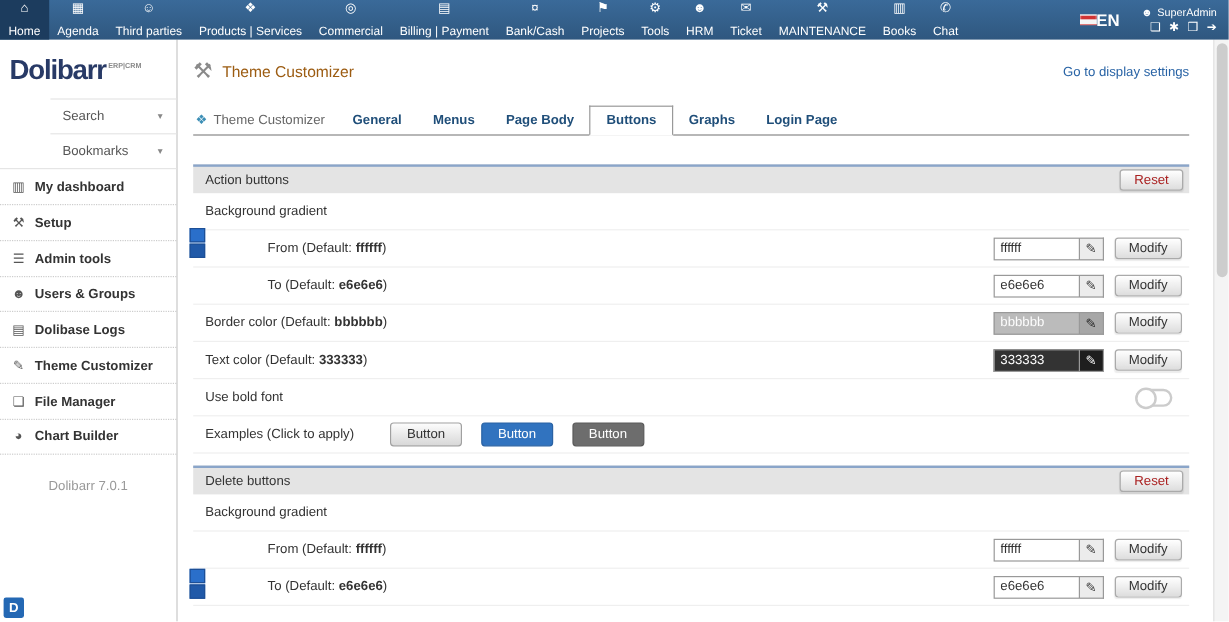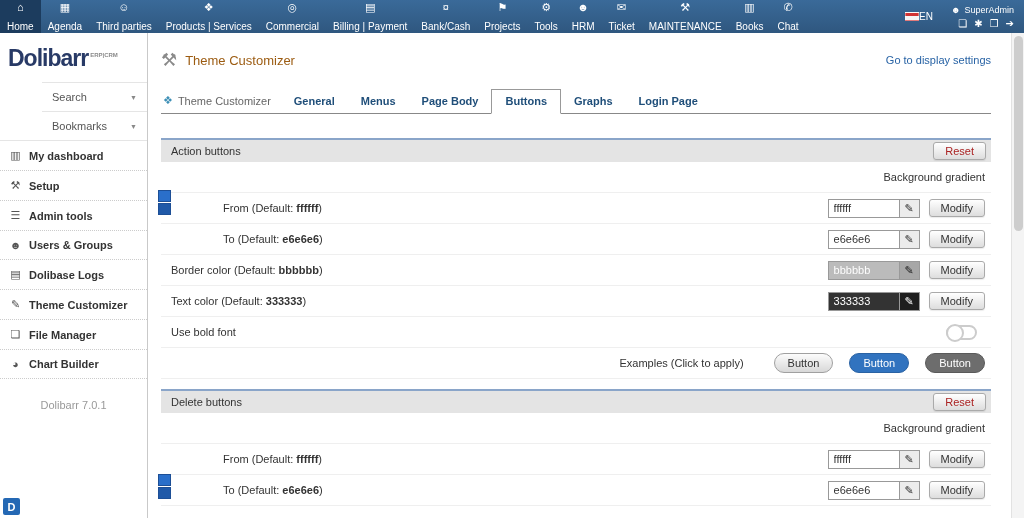--- a/index.html
+++ b/index.html
@@ -8,21 +8,21 @@
 
   
   .topbar { position:absolute; top:0; left:0; width:1024px; height:33px;
             background:linear-gradient(#3a6a99,#2f577f); display:flex; align-items:stretch; color:#fff; z-index:9; }
   .tb-item { display:flex; flex-direction:column; align-items:center; justify-content:center;
              padding:0 7px; font-size:10px; cursor:pointer; white-space:nowrap; }
   .tb-item.active { background:#1c3c5e; }
   .tb-icon { font-size:11px; line-height:12px; height:12px; }
   .tb-label { margin-top:8px; }
   .tb-spacer { flex:1; }
-  .tb-lang { display:flex; align-items:center; gap:0; padding:0 8px; font-size:10px; cursor:pointer; }
+  .tb-lang { display:flex; align-items:center; gap:0; padding:0 8px; font-size:14px; cursor:pointer;font-weight:bold; }
   .flag { width:14px; height:9px; background:linear-gradient(180deg,#d03333 50%,#f5f5f5 50%); border:1px solid rgba(255,255,255,.35); }
   .tb-user { display:flex; flex-direction:column; align-items:flex-end; justify-content:center; padding:0 10px; font-size:9px; gap:3px; }
   .tb-user-row { display:flex; align-items:center; gap:4px; cursor:pointer; }
   .tb-user-icons { display:flex; gap:7px; font-size:10px; }
   .tb-user-icons span { cursor:pointer; }
 
   
   .sidebar { position:absolute; top:33px; left:0; width:148px; bottom:0; background:#fff; border-right:1px solid #c9c9c9; }
   .logo { padding:12px 8px 10px; font-weight:bold; font-size:23px; color:#283a66; letter-spacing:-1px; }
   .logo sup { font-size:6px; color:#8a8a8a; margin-left:2px; letter-spacing:0; font-weight:bold; vertical-align:super; }
@@ -50,31 +50,31 @@
   .tab { color:#1f4e79; font-weight:bold; padding:5px 13px 6px; text-decoration:none; cursor:pointer; }
   .tab.active { background:#fff; border:1px solid #999; border-bottom:1px solid #fff; margin-bottom:-1px; }
 
   .section { margin-top:24px; }
   .section.second { margin-top:10px; }
   .section-head { display:flex; align-items:center; background:#e4e4e4; border-top:2px solid #8aa5c9;
                   height:24px; padding:0 5px 0 10px; color:#333; }
   .btn { font-size:11px; padding:2px 11px; background:linear-gradient(#fff,#ddd); border:1px solid #aaa;
          border-radius:3px; color:#333; cursor:pointer; box-shadow:0 1px 1px rgba(0,0,0,.08); font-family:inherit; }
   .reset { margin-left:auto; color:#a22; }
-  .row { display:flex; align-items:center; height:31px; border-bottom:1px solid #efefef; padding:0 6px 0 10px;justify-content:flex-end; }
+  .row { display:flex; align-items:center; height:31px; border-bottom:1px solid #efefef; padding:0 6px 0 10px; }
   .row.indent { padding-left:62px; }
   .lbl b { font-weight:bold; }
   .ctrl { margin-left:auto; display:flex; align-items:center; }
   .color-input { width:72px; height:19px; border:1px solid #999; padding:1px 5px; font-size:11px; font-family:inherit; }
   .picker { width:20px; height:19px; border:1px solid #999; border-left:none; background:#ececec; font-size:11px;
             display:flex; align-items:center; justify-content:center; cursor:pointer; padding:0; }
   .modify { margin-left:9px; min-width:52px; }
   .toggle { width:31px; height:15px; border:2px solid #ccc; border-radius:9px; position:relative; cursor:pointer; margin-right:8px; }
   .knob { position:absolute; left:-2px; top:-3px; width:18px; height:18px; border:2px solid #ccc; border-radius:50%; background:#fff; }
-  .ex-btn { font-size:11px; padding:3px 13px; border-radius:10px; cursor:pointer; border:1px solid transparent; margin-left:16px; font-family:inherit; }
+  .ex-btn { font-size:11px; padding:3px 13px; border-radius:3px; cursor:pointer; border:1px solid transparent; margin-left:16px; font-family:inherit; }
   .ex-btn.first { margin-left:30px; }
   .ex-default { background:linear-gradient(#fcfcfc,#d8d8d8); border-color:#a0a0a0; color:#333; }
   .ex-blue { background:#3173bf; border-color:#2a62a3; color:#fff; }
   .ex-dark { background:#6d6d6d; border-color:#5a5a5a; color:#fff; }
 
   .swatch { position:absolute; left:9px; width:13px; display:flex; flex-direction:column; gap:1px; }
   .swatch span { height:12px; background:#2a6fca; border:1px solid #1d4f96; }
   .swatch span:last-child { background:#2059a8; }
   .swatch-1 { top:157px; }
   .swatch-2 { top:441px; }

